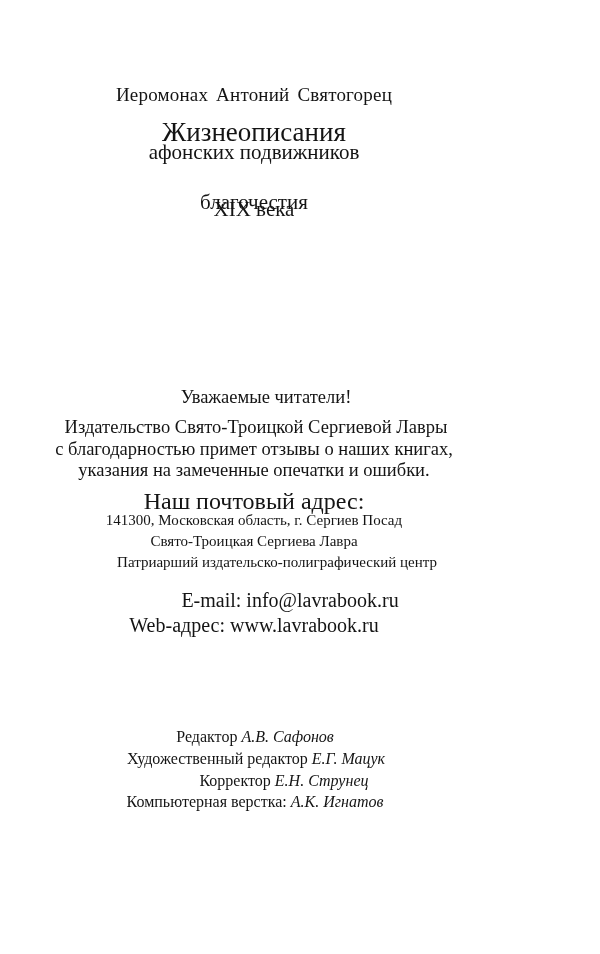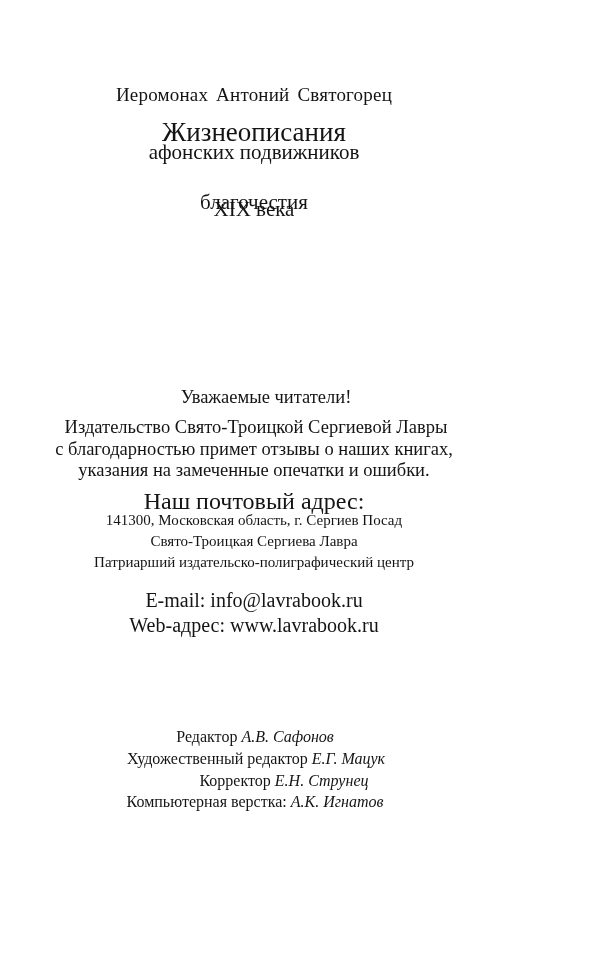--- a/index.html
+++ b/index.html
@@ -33,24 +33,24 @@
     .notice { font-size: 18.5px; }
     .n1 { top: 388px; padding-left: 12px; }
     .n2 { top: 418px; left: 2px; }
     .n3 { top: 440px; }
     .n4 { top: 461px; }
 
     .addr-head { top: 489px; font-size: 24px; }
     .addr { font-size: 15px; }
     .a1 { top: 513px; }
     .a2 { top: 534px; }
-    .a3 { top: 555px; }
+    .a3 { top: 555px; padding-left: 23px; }
 
     .contact { font-size: 20px; }
-    .c1 { top: 590px; }
+    .c1 { top: 590px; margin-left: 36px; }
     .c2 { top: 615px; }
 
     .credits { font-size: 16px; }
     .cr1 { top: 729px; left: 1px; }
     .cr2 { top: 751px; left: 2px; }
     .cr3 { top: 773px; margin-left: 30px; }
     .cr4 { top: 794px; left: 1px; }
     .name { font-style: italic; }
   </style>
 </head>

